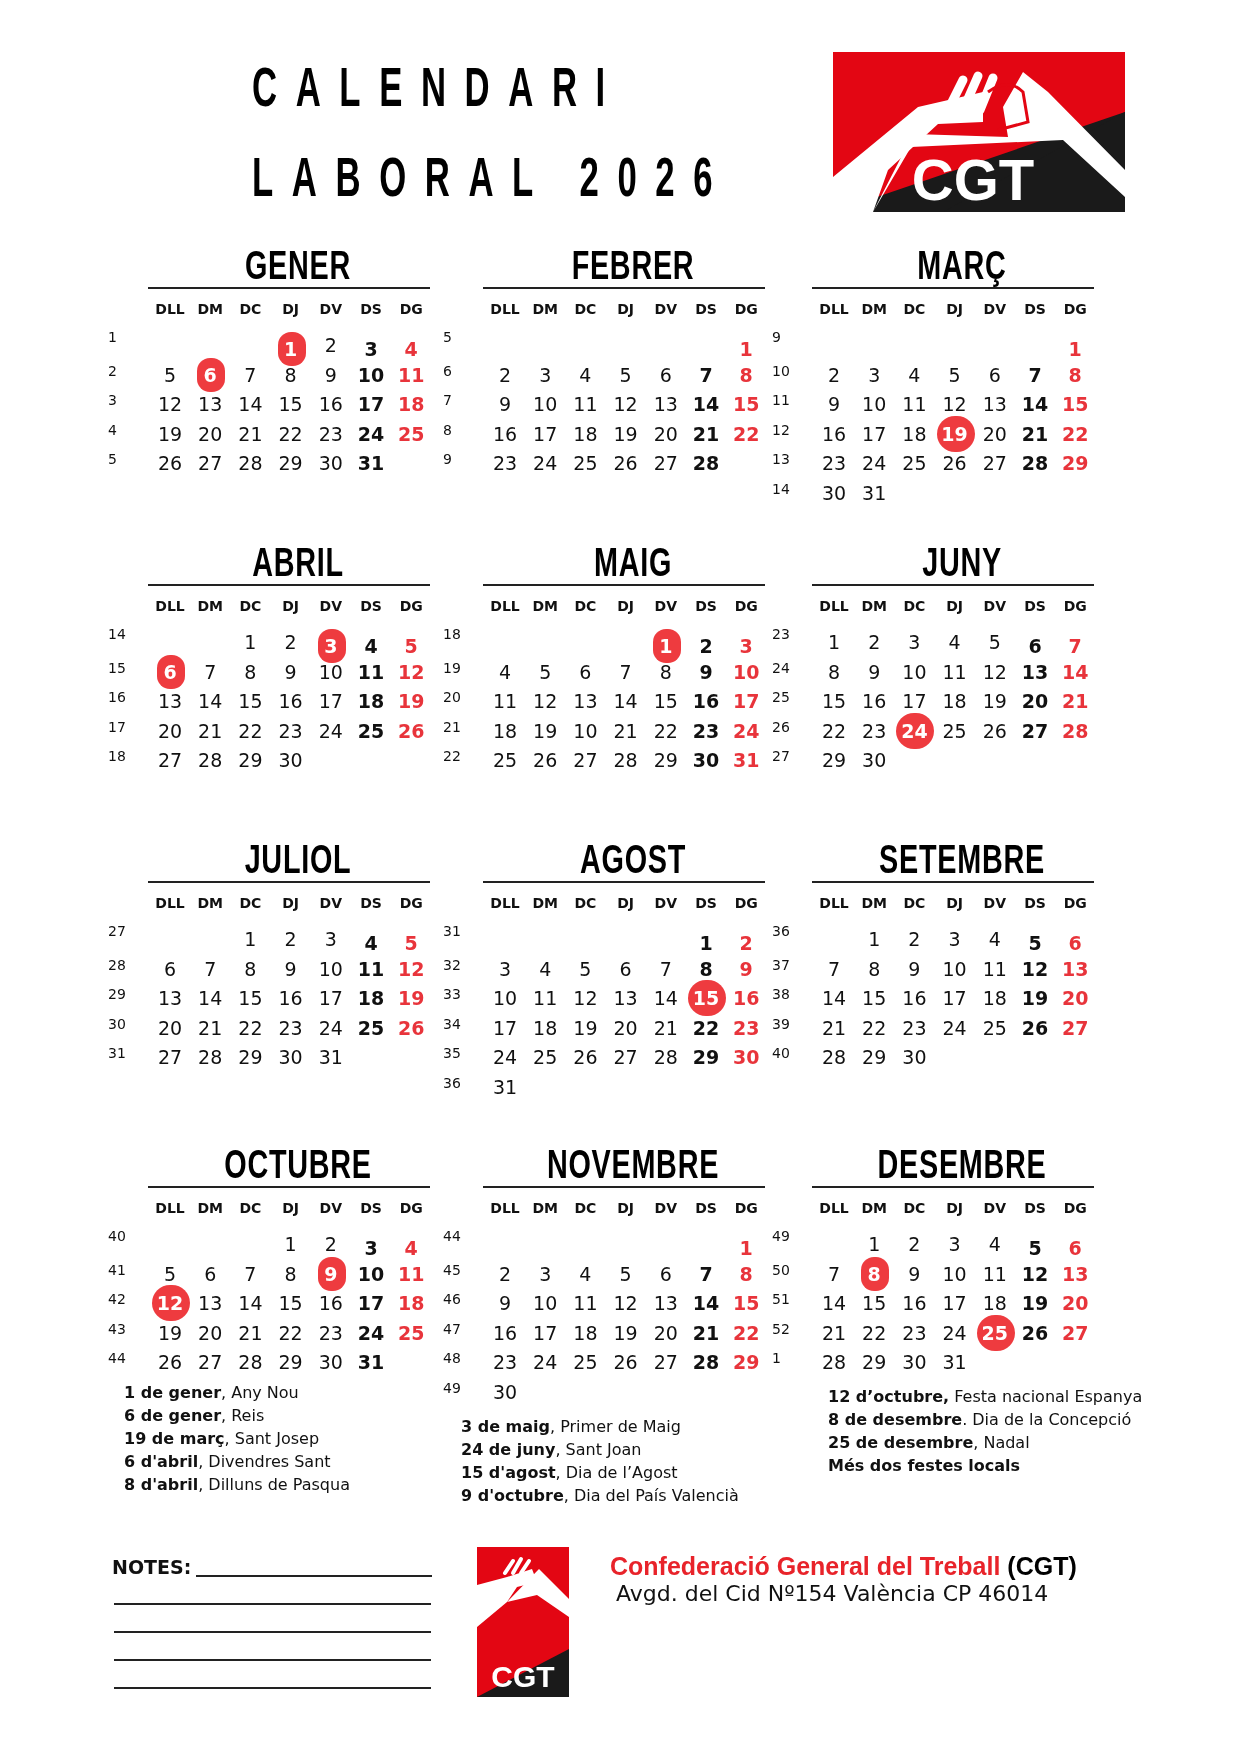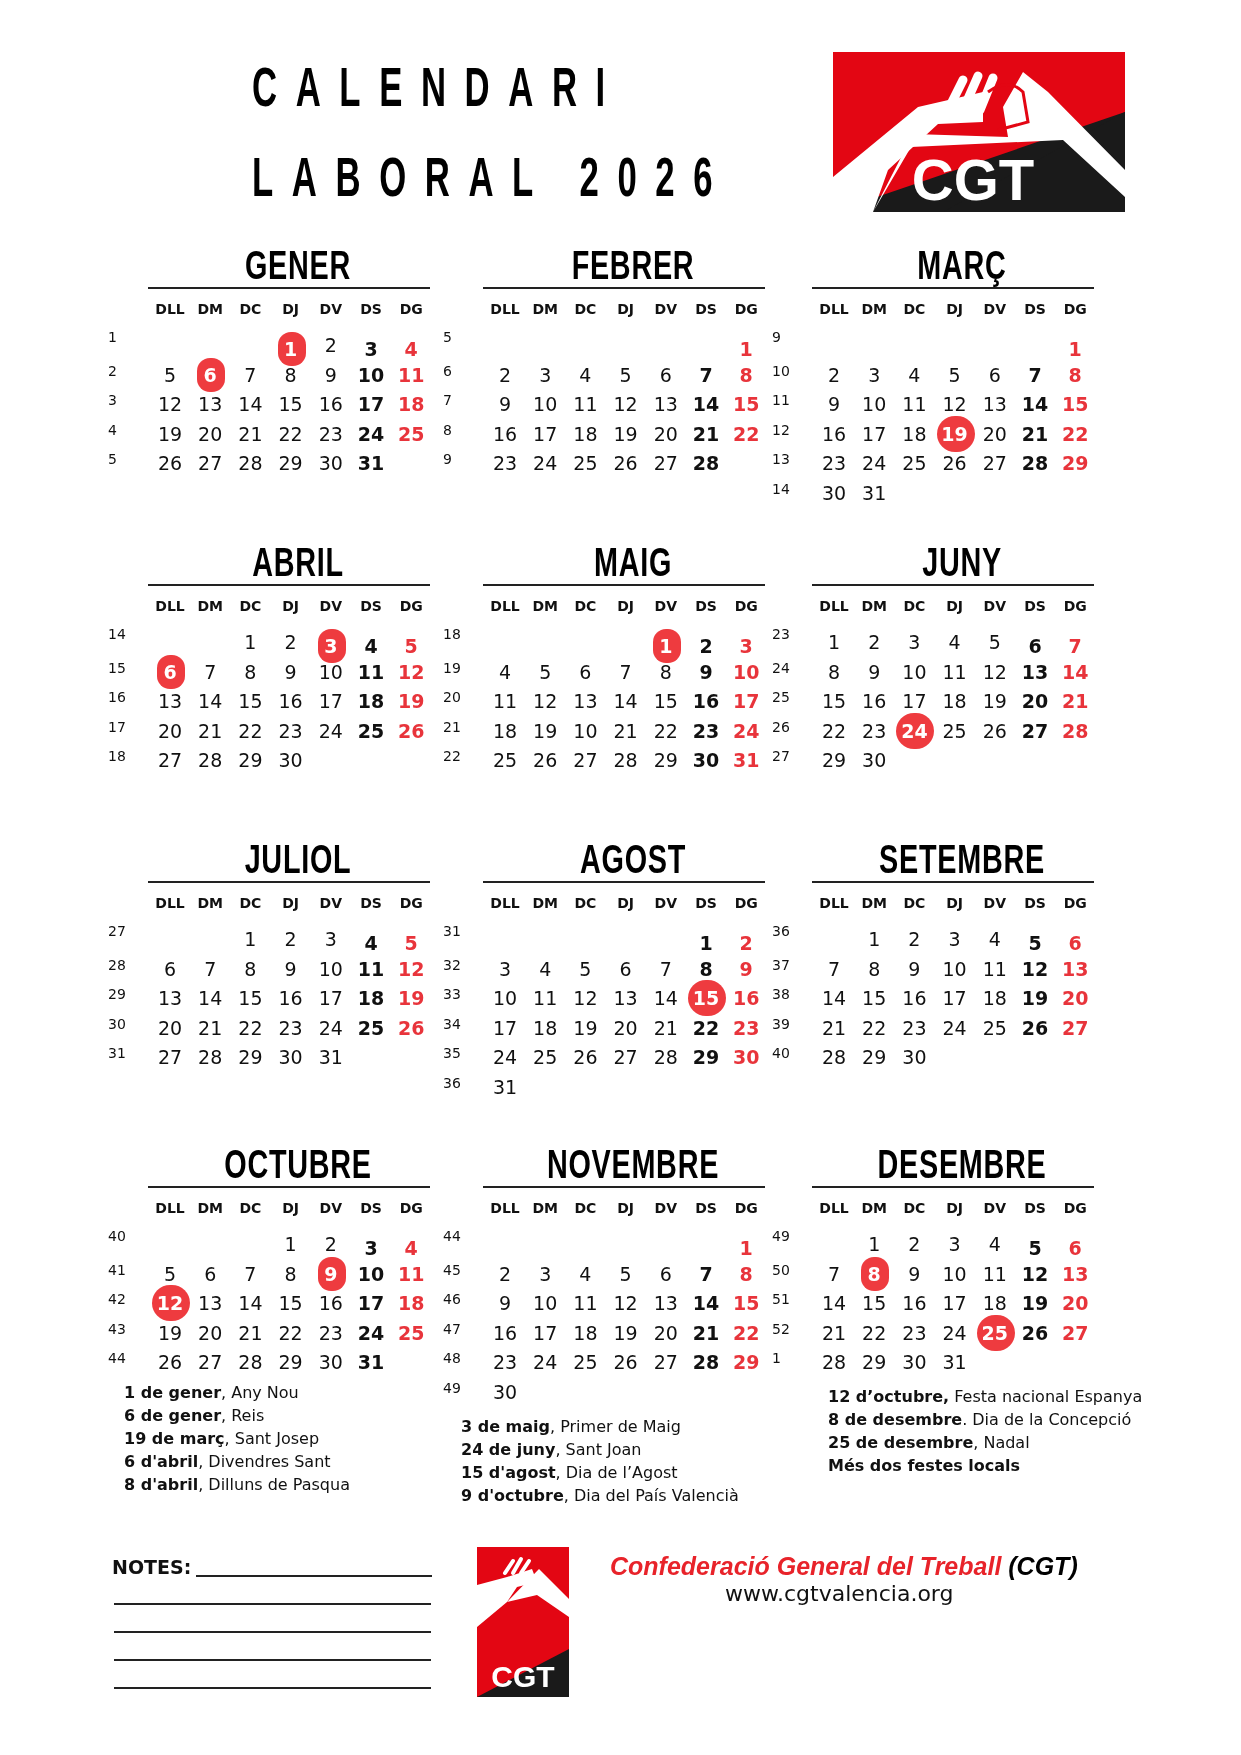--- a/index.html
+++ b/index.html
@@ -18,21 +18,21 @@
   .day.hol::before { content:""; position:absolute; left:7px; top:-3px; width:28px; height:34px; border-radius:13px; background:#ee3b3f; z-index:-1; }
   .day.hol.wide::before { left:2px; width:38px; height:36px; top:-4px; border-radius:18px; }
   .day { z-index:1; }
   .hols { position:absolute; font-size:16px; line-height:23px; color:#111; }
   .hols b { font-weight:bold; }
   .notes { position:absolute; left:112px; top:1556px; font-size:19px; font-weight:bold; }
   .note-line { position:absolute; left:114px; height:1.5px; background:#222; width:317px; }
   .logo-bottom { position:absolute; left:477px; top:1547px; width:92px; height:150px; }
   .org { position:absolute; left:610px; top:1552px; }
   .org-name { font-family:"Liberation Sans", sans-serif; font-weight:bold; font-size:25px; color:#e8232a; white-space:nowrap; }
-  .org-name span { color:#000;font-style:italic; }
+  .org-name span { color:#000; }
   .org-line { font-family:"DejaVu Sans", sans-serif; font-size:22px; color:#111; line-height:26px; white-space:nowrap; padding-left:6px; }
   .org-web { padding-left:115px; }
 </style>
 </head>
 <body>
 
 <div class="title-line" style="top:54px;">CALENDARI</div>
 <div class="title-line" style="top:144px;">LABORAL 2026</div>
 
 <svg class="logo-top" viewBox="0 0 292 160">
@@ -648,14 +648,14 @@
   <g fill="none" stroke="#ffffff" stroke-width="4" stroke-linecap="round">
     <path d="M28,26 L36,14"></path>
       <path d="M36,26 L44,12"></path>
       <path d="M44,26 L52,14"></path>
   </g>
   <text x="46" y="140" text-anchor="middle" font-family="Liberation Sans, sans-serif" font-weight="bold" font-size="30" fill="#ffffff">CGT</text>
 </svg>
 
 <div class="org">
   <div class="org-name"><span style="color:#e8232a">Confederació General del Treball</span> <span>(CGT)</span></div>
-  <div class="org-line org-web">www.cgtvalencia.org</div>
+  <div class="org-line">Avgd. del Cid Nº154 València CP 46014</div>
 </div>
 
 </body></html>

